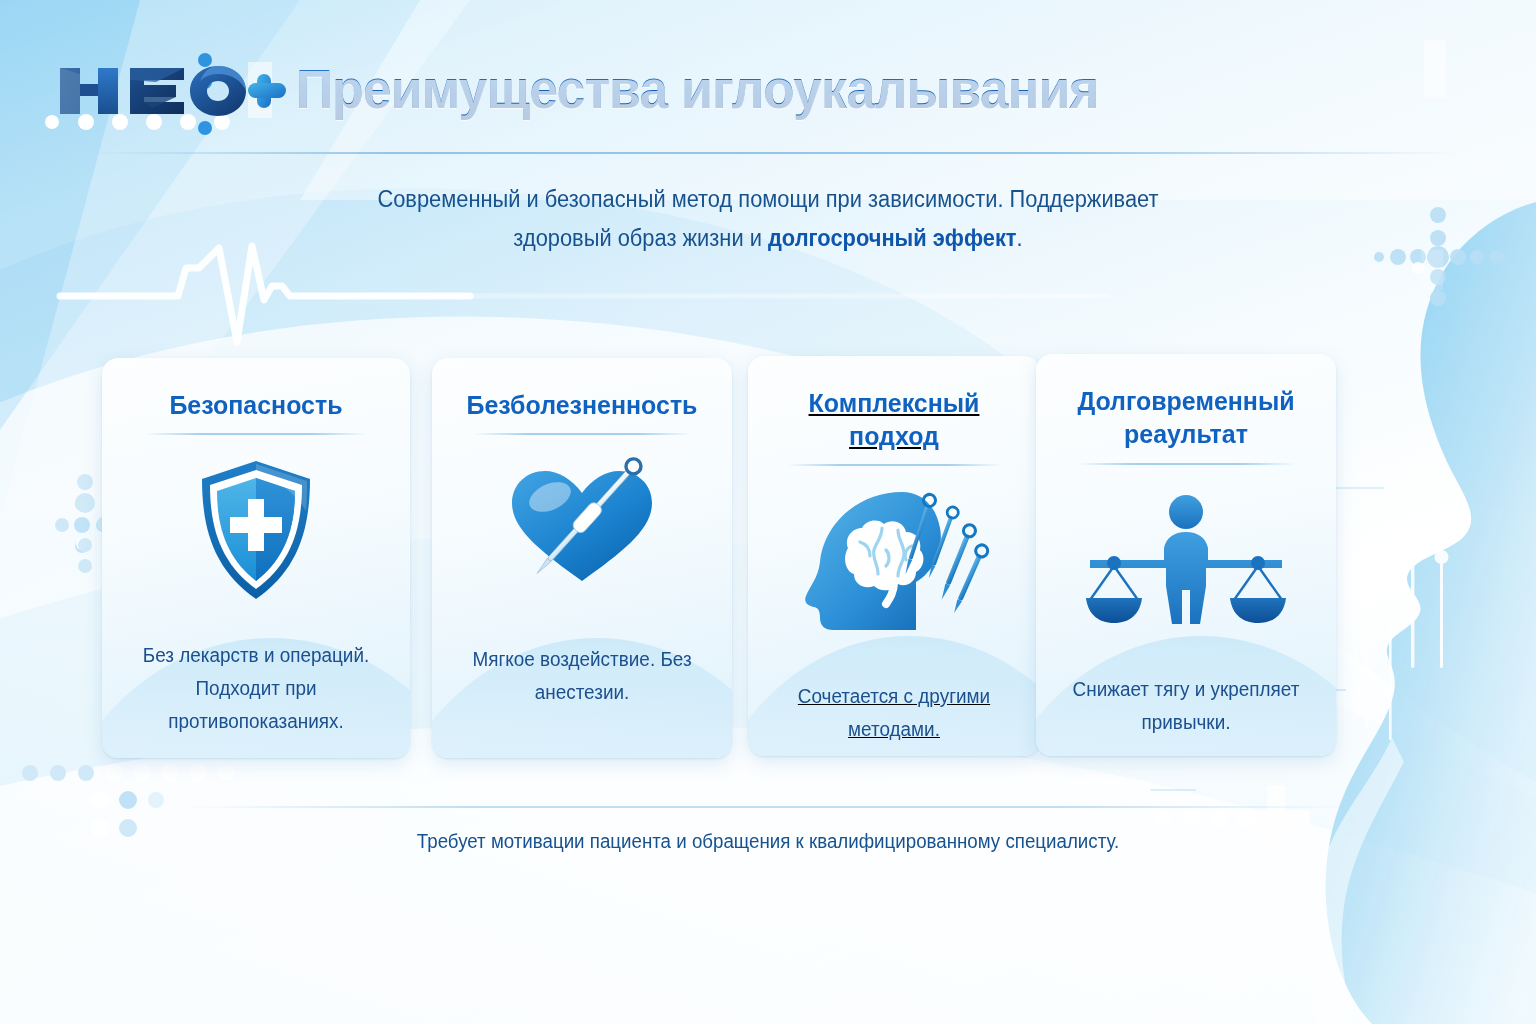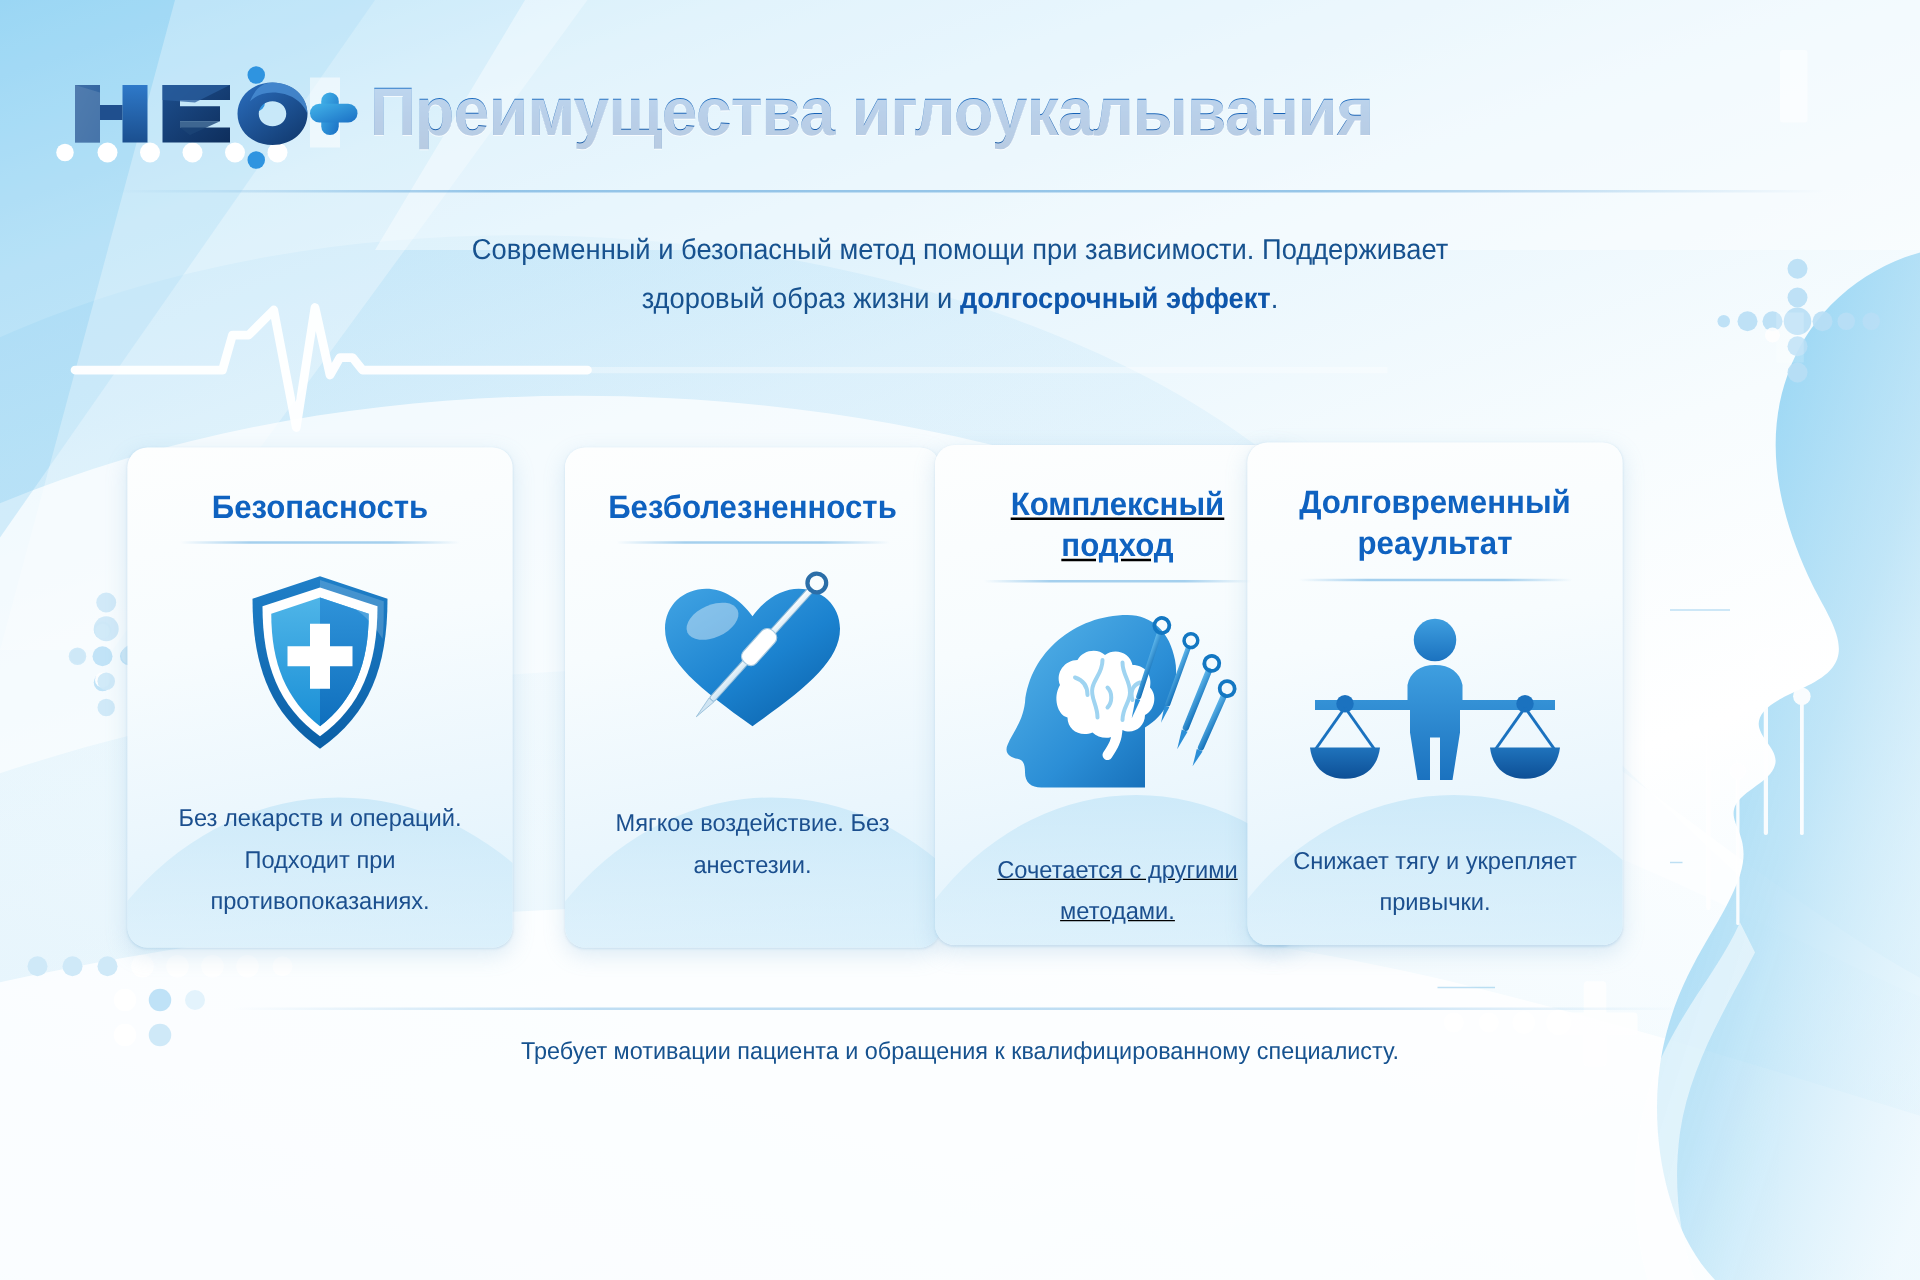--- a/index.html
+++ b/index.html
@@ -72,23 +72,23 @@
     overflow:hidden;
   }
   .card::after{
     
     content:"";
     position:absolute; left:-20%; bottom:-140px; width:150%; height:260px;
     border-radius:50% 50% 0 0 / 100% 100% 0 0;
     background:linear-gradient(180deg, rgba(196,230,248,0.75) 0%, rgba(226,243,252,0.25) 60%, rgba(255,255,255,0) 100%);
   }
   .card-1 { left:102px;  width:308px; }
-  .card-2 { left:432px;  width:300px;margin-left:20px; }
+  .card-2 { left:432px;  width:300px; }
   .card-3 { left:748px;  width:292px; top:-2px; height:400px;text-decoration:underline; }
-  .card-4 { left:998px; width:300px; top:-4px; height:402px; }
+  .card-4 { left:1036px; width:300px; top:-4px; height:402px; }
 
   .card-title {
     position:relative; z-index:3;
     text-align:center;
     font-size:26px;
     font-weight:bold;
     color:#0f62c0;
     font-family:"Liberation Sans Narrow","Liberation Sans",sans-serif;
     line-height:33px;
     padding:0 10px;

